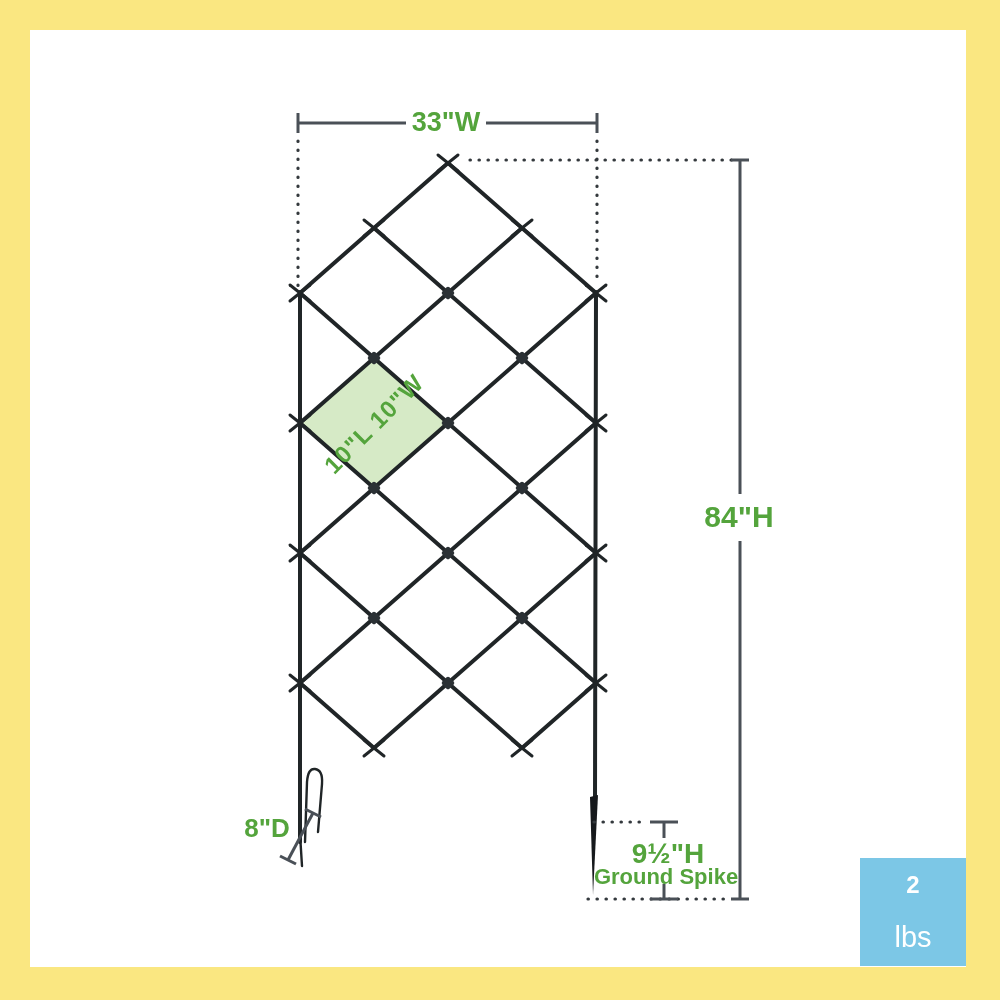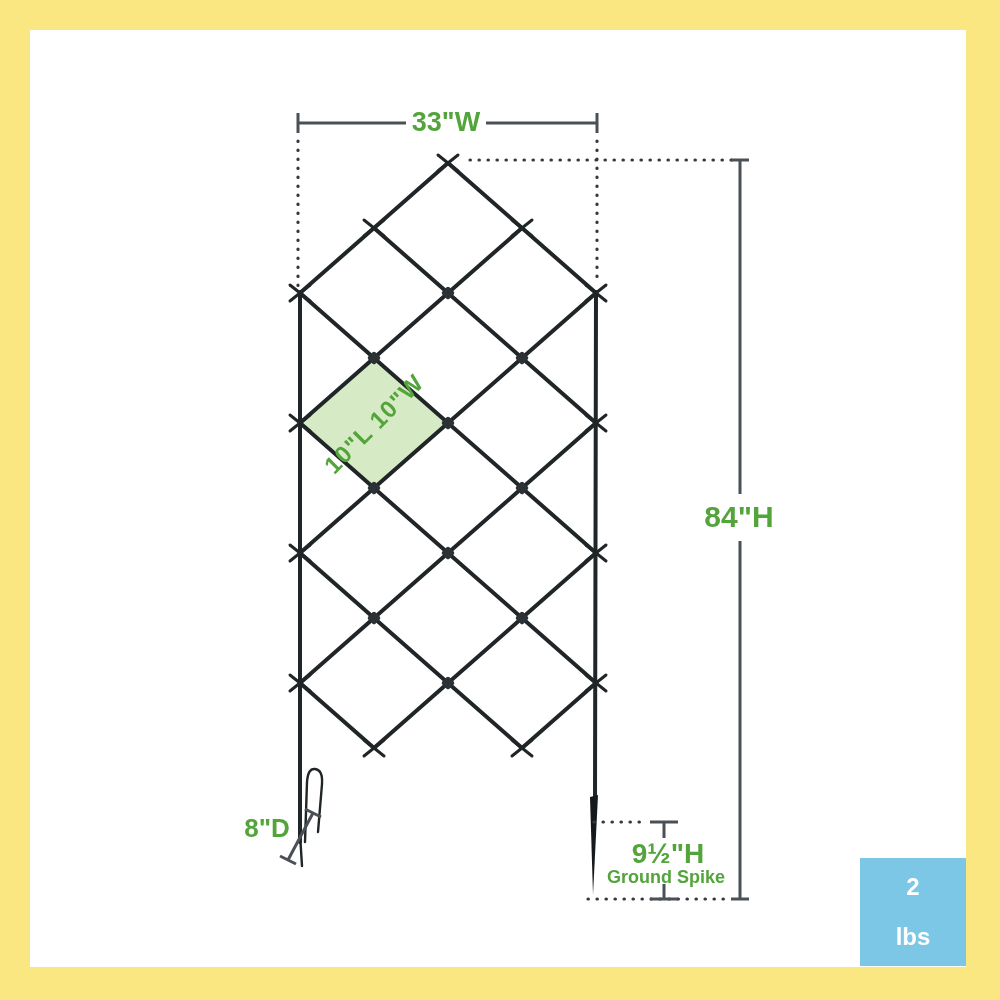--- a/index.html
+++ b/index.html
@@ -29,29 +29,29 @@
   .clamp{fill:#2b3135;}
   .label{
     position:absolute;transform:translate(-50%,-50%);
     color:var(--accent-green);font-weight:bold;white-space:nowrap;line-height:1;
   }
   .label-width{left:446px;top:122px;font-size:27px;}
   .label-height{left:739px;top:517px;font-size:30px;}
   .label-cell{left:374px;top:424px;font-size:24px;transform:translate(-50%,-50%) rotate(-45deg);letter-spacing:1px;}
   .label-depth{left:267px;top:828px;font-size:26px;}
   .label-spike{left:668px;top:854px;font-size:28px;}
-  .label-spike-caption{left:666px;top:877px;font-size:18px;}
+  .label-spike-caption{left:666px;top:877px;font-size:22px;}
   .weight-badge{
     position:absolute;left:860px;top:858px;width:106px;height:108px;
     background:var(--badge-blue);color:#ffffff;
     display:flex;flex-direction:column;align-items:center;justify-content:center;
     gap:6px;
   }
   .weight-value{font-size:24px;font-weight:bold;line-height:1;}
-  .weight-unit{font-size:24px;font-weight:bold;line-height:1;margin-top:20px;}
+  .weight-unit{font-size:29px;font-weight:normal;line-height:1;margin-top:20px;}
 </style>
 </head>
 <body>
 
 <div class="canvas"></div>
 
 <svg class="scene" width="1000" height="1000" viewBox="0 0 1000 1000">
   <defs>
     <g id="xt">
       <line x1="-10" y1="-8" x2="10" y2="8"></line>

